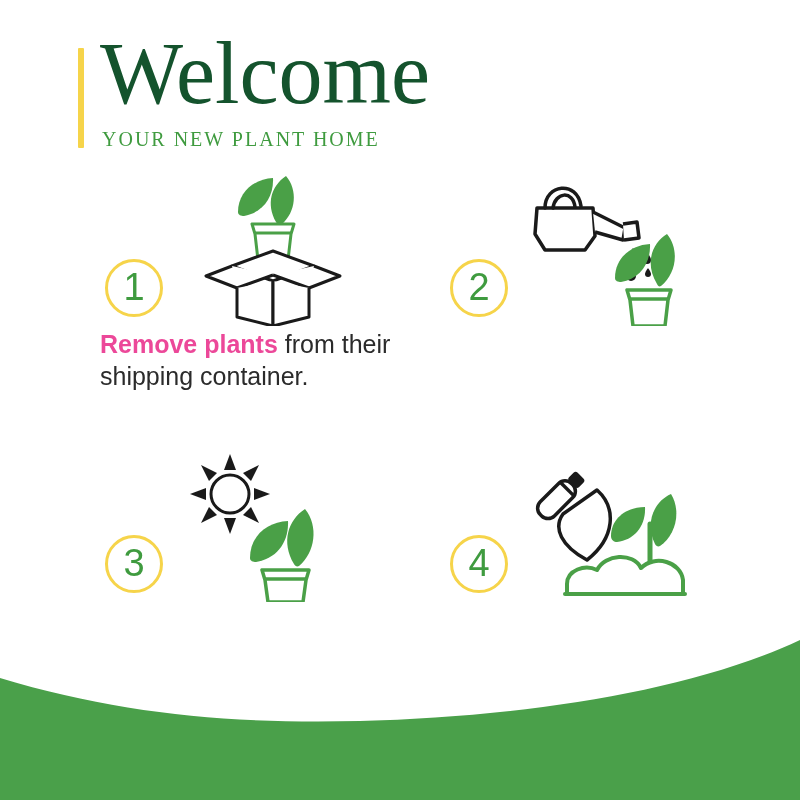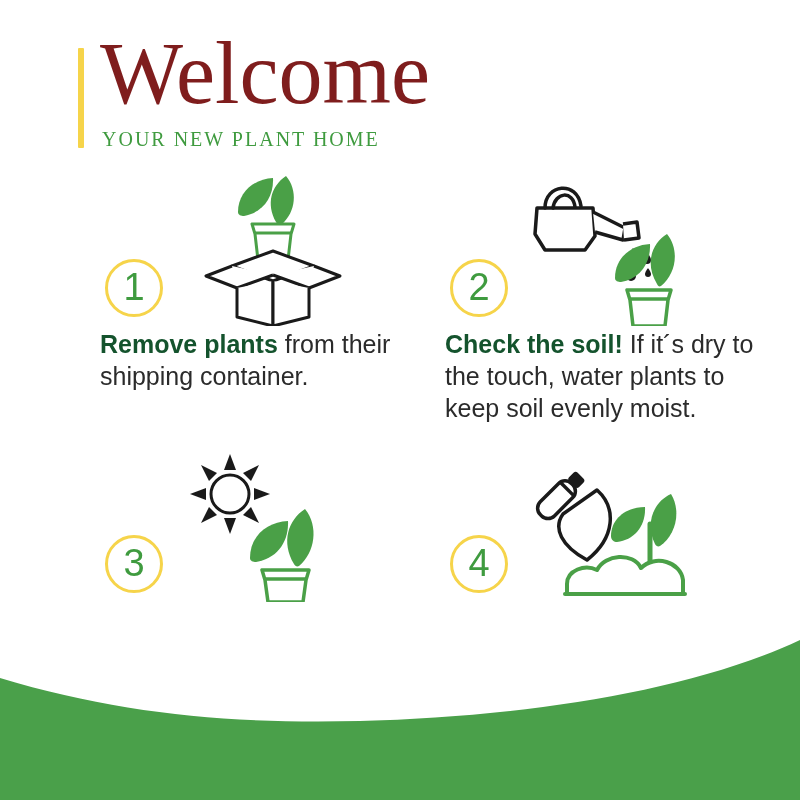--- a/index.html
+++ b/index.html
@@ -33,21 +33,21 @@
     background: #f6d44a;
     border-radius: 1px;
   }
   #title {
     position: absolute;
     left: 22px;
     top: -16px;
     font-family: "Liberation Serif", serif;
     font-size: 88px;
     line-height: 1;
-    color: #7f1d1d;
+    color: #14532d;
     letter-spacing: 0px;
     white-space: nowrap;
   }
   #subtitle {
     position: absolute;
     left: 24px;
     top: 82px;
     font-family: "Liberation Serif", serif;
     font-size: 20px;
     letter-spacing: 2.0px;
@@ -103,21 +103,21 @@
   .step-text {
     position: relative;
     margin-top: 2px;
     font-family: "Liberation Sans", sans-serif;
     font-size: 25px;
     line-height: 32px;
     color: #2b2b2b;
     width: 330px;
   }
   .hl {
-    color: #14532d;
+    color: #ec4899;
     font-weight: bold;
   }
 
   
   #bottom-banner {
     position: absolute;
     left: 0;
     bottom: 0;
     width: 800px;
     height: 160px;
@@ -186,23 +186,20 @@
           <path d="M116 90 C116 90 111 97 111 100 a5 5 0 0 0 10 0 C121 97 116 90 116 90 Z" fill="#1a1a1a"></path>
           <path d="M133 92 C133 92 130 96 130 98 a3 3 0 0 0 6 0 C136 96 133 92 133 92 Z" fill="#1a1a1a"></path>
 
           <path d="M100 102 C100 82 116 69 135 68 C136 88 124 103 106 106 C103 106 100 105 100 102 Z" fill="#4aa047"></path>
           <path d="M142 108 C130 88 136 68 152 58 C165 74 161 98 146 110 C144 111 143 110 142 108 Z" fill="#4aa047"></path>
 
           <path d="M112 114 L156 114 L153 124 L150 150 L118 150 L115 124 Z" fill="none" stroke="#4aa047" stroke-width="3.5" stroke-linejoin="round"></path>
           <line x1="114" y1="123" x2="154" y2="123" stroke="#4aa047" stroke-width="3.5"></line>
         </svg>
       </div>
-    </div>
-    <div class="step-text">
-      <span class="hl">Check the soil!</span><span> If it´s dry to the touch, water plants to keep soil evenly moist.</span>
     </div>
   </div>
 
   <div class="step" id="step-3">
     <div class="step-visual">
       <div class="badge">
         <span>3</span>
       </div>
       <div class="icon-wrap">
         <svg width="250" height="150" viewBox="0 0 250 150">

